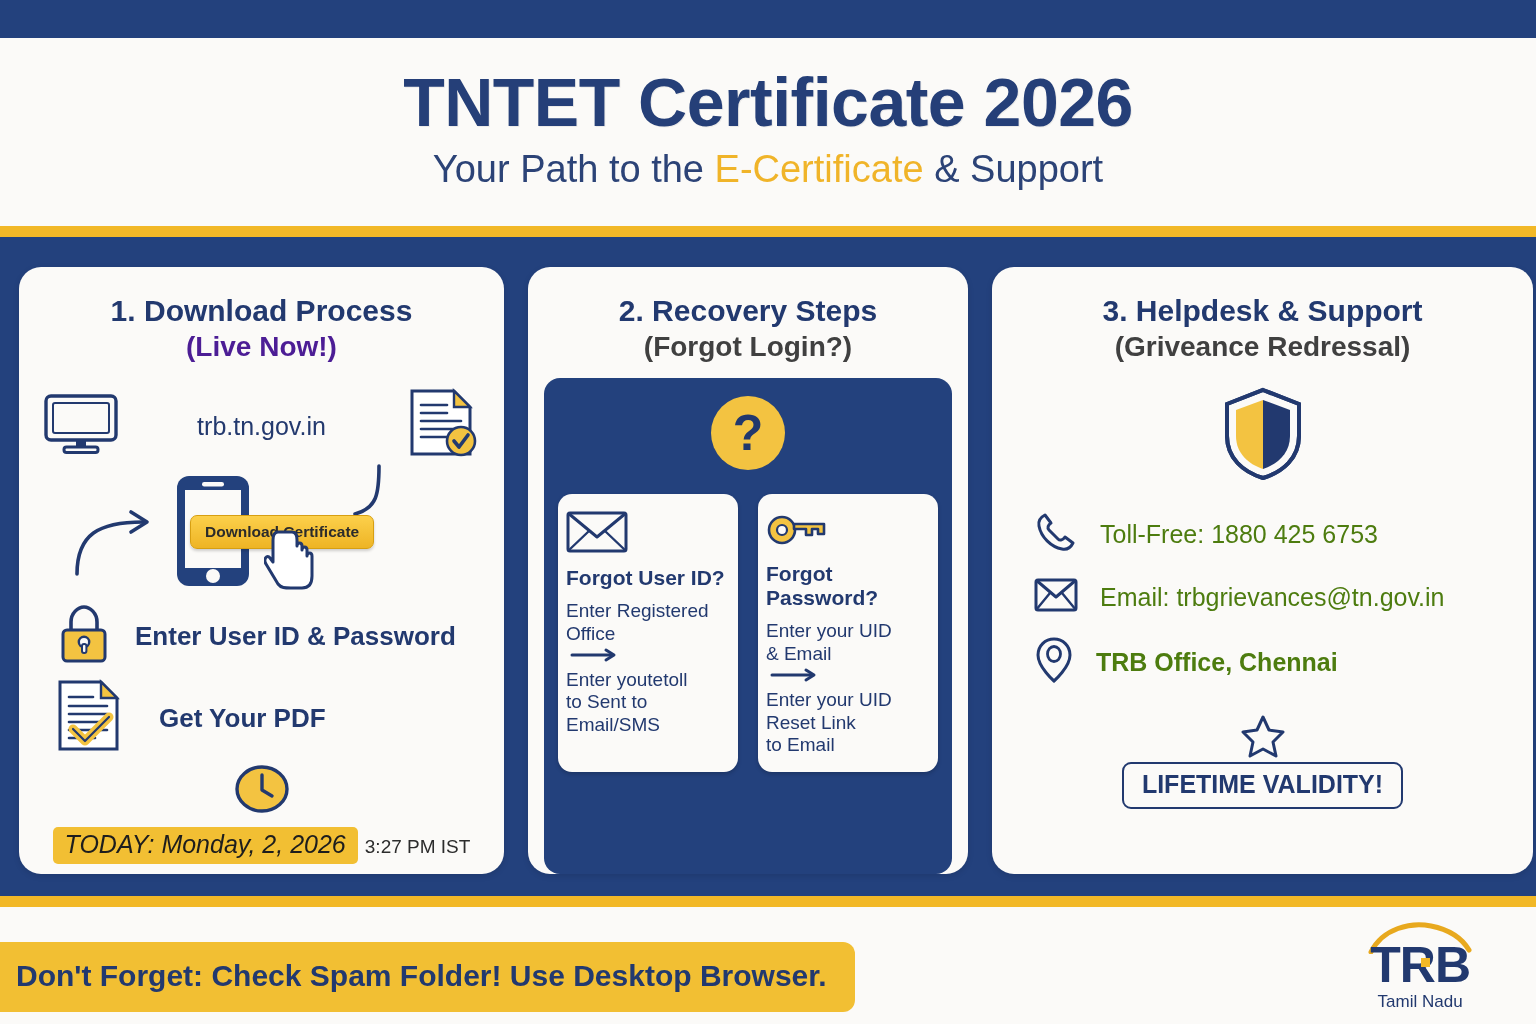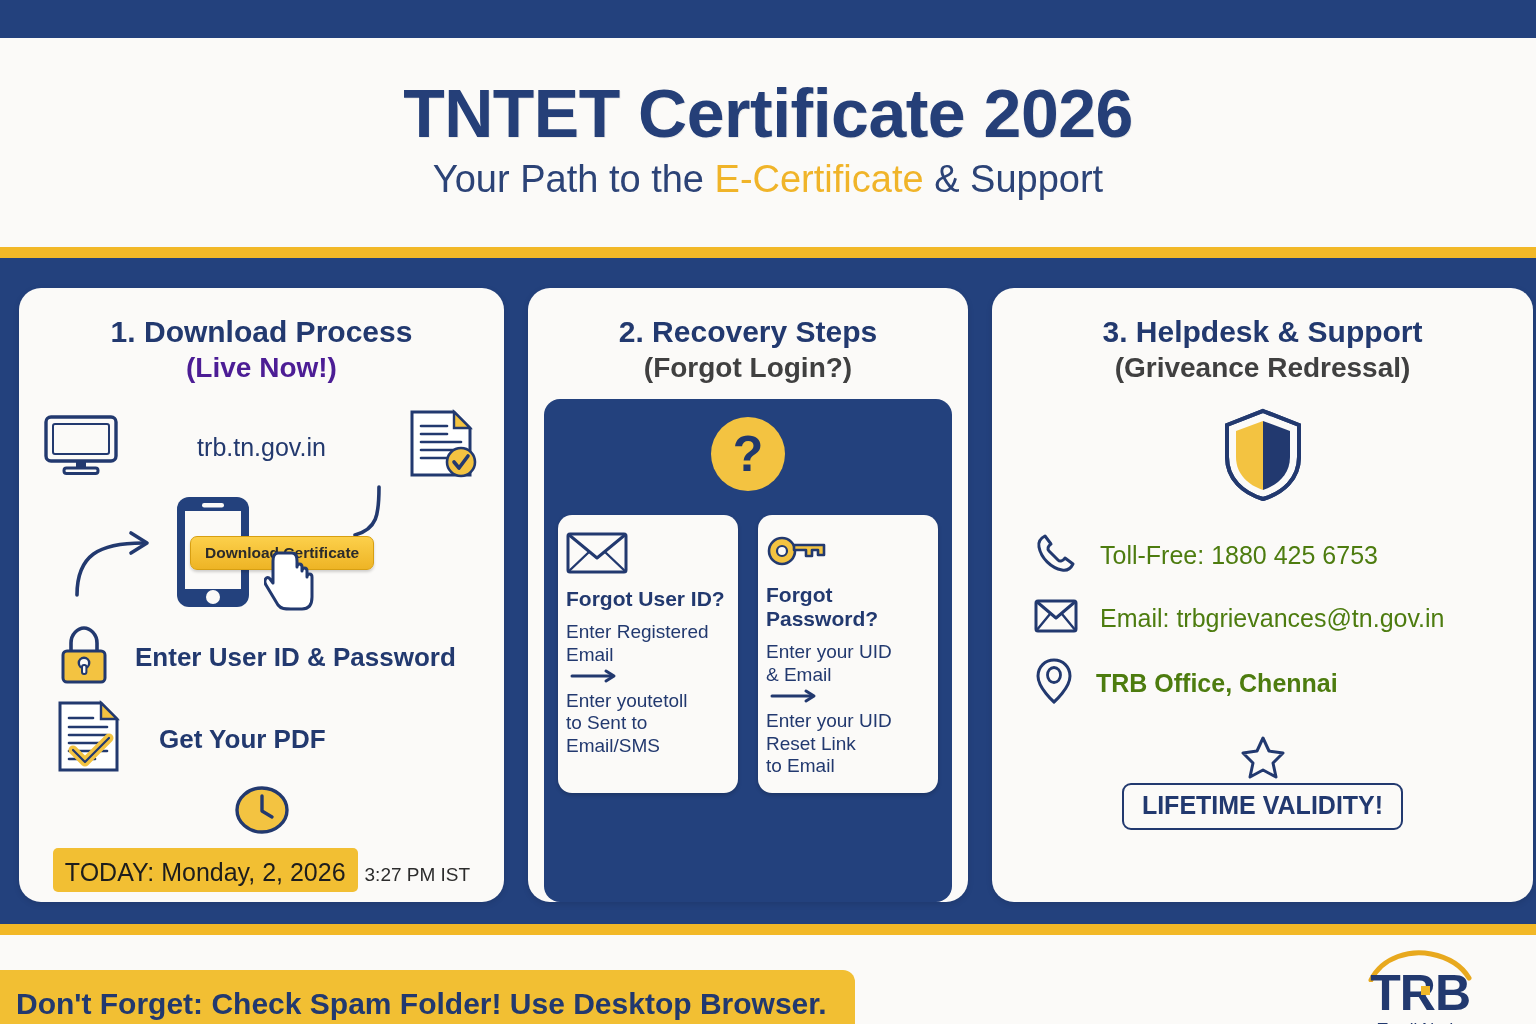--- a/index.html
+++ b/index.html
@@ -16,21 +16,21 @@
     display:flex; flex-direction:column;
   }
 
   
   .strip-top {
     height:38px; background:#23417d; flex:none;
   }
 
   
   .header {
-    flex:none; height:209px;
+    flex:none; height:188px;
     background:#fbfaf8;
     display:flex; flex-direction:column;
     align-items:center; justify-content:center;
     padding-bottom:6px;
   }
   .title {
     font-size:68px; font-weight:bold; color:#253f78;
     letter-spacing:-0.5px; line-height:1.05;
     text-shadow:1px 1px 0 rgba(0,0,0,0.06);
   }
@@ -98,22 +98,22 @@
   .row-item.pdf .txt { padding-left:14px; }
 
   .clock-wrap { text-align:center; margin-top:6px; }
 
   .today-row {
     display:flex; align-items:baseline; justify-content:center;
     margin-top:8px; padding-bottom:10px;
   }
   .today-badge {
     background:#f2bf33; color:#1d1d1d;
-    font-size:25px; padding:10px 12px 5px 12px;
-    border-radius:5px; white-space:nowrap;
+    font-size:25px; padding:3px 12px 5px 12px;
+    border-radius:5px; white-space:nowrap;font-style:italic;
   }
   .today-time { font-size:19px; color:#2c2c2c; margin-left:7px; white-space:nowrap; }
 
   
   .inner-navy {
     background:#23417d;
     border-radius:16px;
     margin:14px 16px 0 16px;
     flex:1 1 auto;
     display:flex; flex-direction:column;
@@ -332,21 +332,21 @@
           <div class="sub-card">
             <span>
               <svg width="62" height="44" viewBox="0 0 62 44">
                 <rect x="2" y="3" width="58" height="38" rx="2" fill="none" stroke="#22396f" stroke-width="3"></rect>
                 <path d="M2 3 L31 27 L60 3" fill="none" stroke="#22396f" stroke-width="3" stroke-linejoin="round"></path>
                 <path d="M2 41 L23 21 M60 41 L39 21" fill="none" stroke="#22396f" stroke-width="2.4"></path>
               </svg>
             </span>
             <div class="ttl">Forgot User ID?</div>
             <div class="body">Enter Registered</div>
-            <div class="body" style="margin-top:0">Email</div>
+            <div class="body" style="margin-top:0">Office</div>
             <div class="sub-arrow">
               <svg width="56" height="16" viewBox="0 0 56 16">
                 <line x1="6" y1="8" x2="46" y2="8" stroke="#22396f" stroke-width="3" stroke-linecap="round"></line>
                 <path d="M40 3 L48 8 L40 13" fill="none" stroke="#22396f" stroke-width="3" stroke-linecap="round" stroke-linejoin="round"></path>
               </svg>
             </div>
             <div class="body" style="margin-top:0">Enter youtetoll</div>
             <div class="body" style="margin-top:0">to Sent to</div>
             <div class="body" style="margin-top:0">Email/SMS</div>
           </div>

